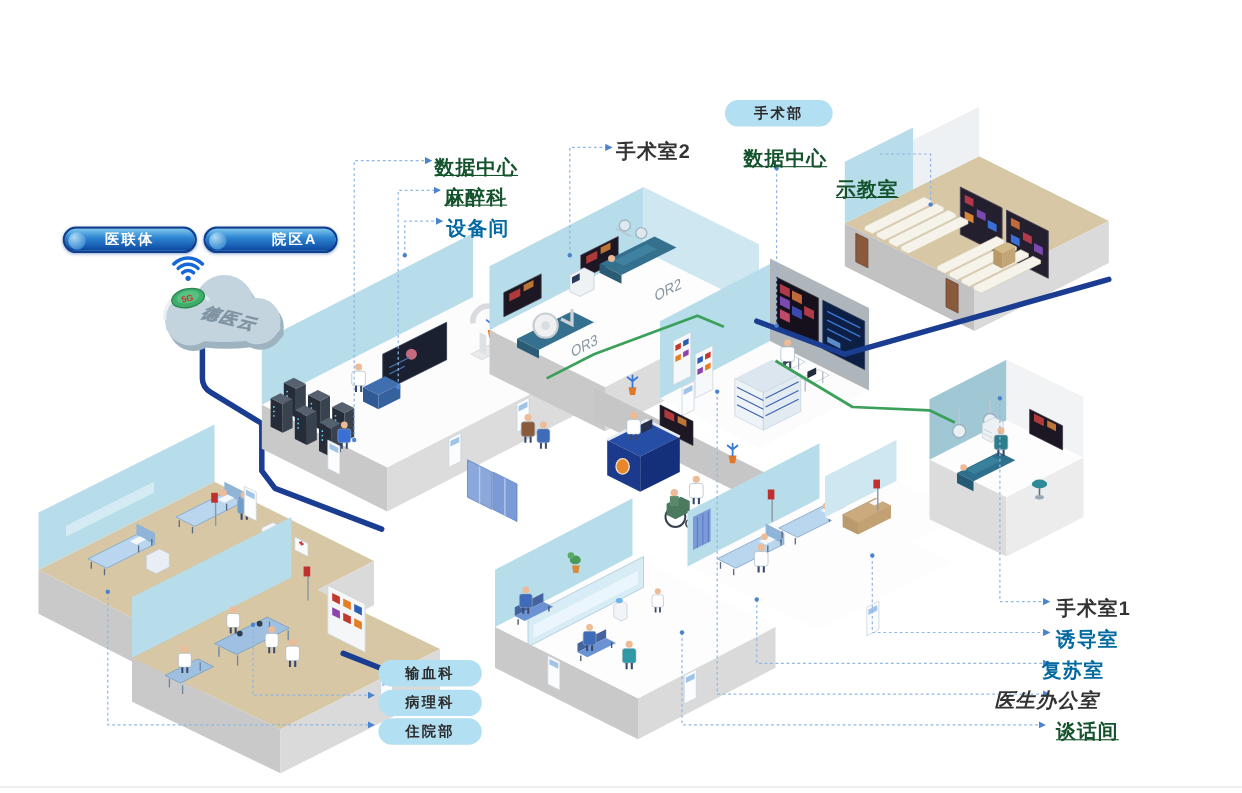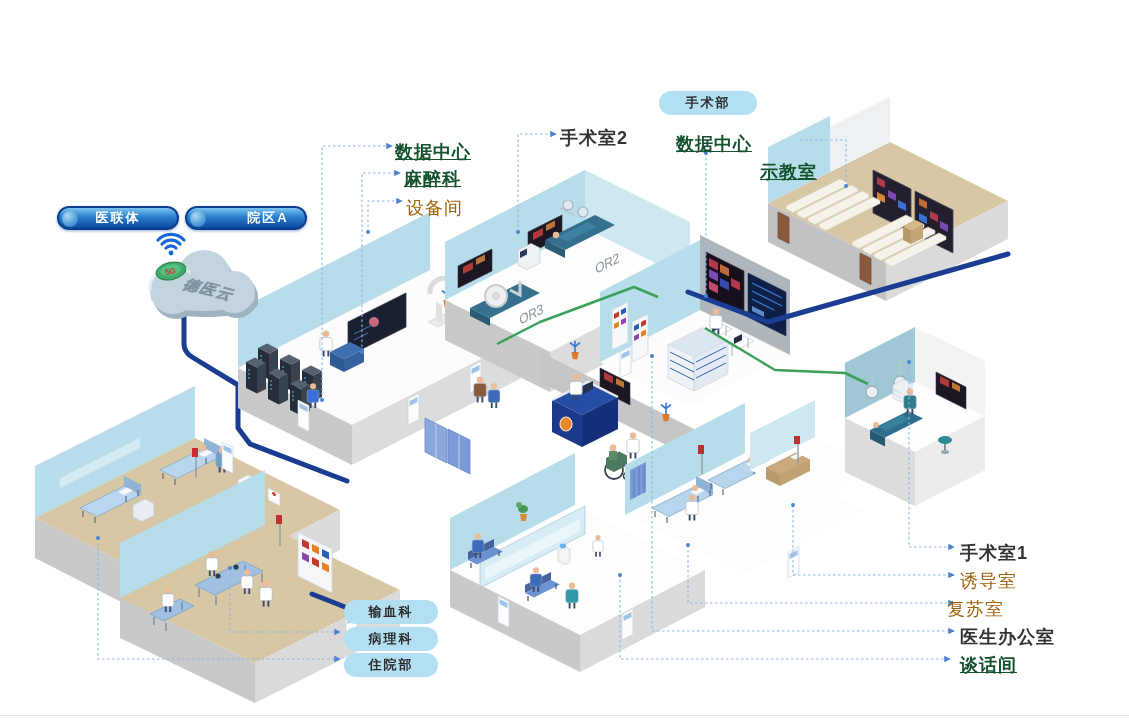--- a/index.html
+++ b/index.html
@@ -1,21 +1,21 @@
 <!DOCTYPE html>
 <html><head>
 <meta charset="utf-8">
 <style>
   html,body{margin:0;padding:0;background:#fff;}
   .stage{position:relative;width:1129px;height:721px;background:#ffffff;overflow:hidden;
          font-family:"Liberation Sans","DejaVu Sans",sans-serif;}
   svg.scene{position:absolute;left:0;top:0;}
   .lbl{position:absolute;font-size:18px;font-weight:bold;color:#333;white-space:nowrap;letter-spacing:1px;}
   .lbl.red{color:#14532d;text-decoration:underline;}
-  .lbl.gray{color:#a16207;font-weight:normal;}
+  .lbl.gray{color:#0369a1;font-weight:bold;}
   .pill{position:absolute;height:24px;border-radius:12px;display:flex;align-items:center;justify-content:center;
         font-size:13px;font-weight:bold;letter-spacing:2px;box-sizing:border-box;}
   .pill.light{background:#b3dff2;color:#2b2b2b;width:94px;}
   .pill.org{width:122px;color:#ffffff;background:linear-gradient(180deg,#7cc6ee 0%,#2f86d2 40%,#0b47a0 100%);
             border:2px solid #0d3f8f;box-shadow:0 1px 3px rgba(13,63,143,.45);margin-top:18px;}
   .pill.org .hl{position:absolute;left:3px;top:3px;width:16px;height:16px;border-radius:50%;
             background:radial-gradient(circle at 35% 30%,#b8e2f8,#3f8fd4 75%);opacity:.9;}
   .bottom-rule{position:absolute;left:0;right:0;top:715px;height:1px;background:#e3e3e3;}
 </style>
 </head>
@@ -515,21 +515,21 @@
 <div class="lbl red" style="left:395px;top:140px;">数据中心</div>
 <div class="lbl red" style="left:404px;top:167px;">麻醉科</div>
 <div class="lbl gray" style="left:406px;top:196px;">设备间</div>
 <div class="lbl" style="left:560px;top:126px;">手术室2</div>
 <div class="lbl red" style="left:676px;top:132px;">数据中心</div>
 <div class="lbl red" style="left:760px;top:132px;margin-top:28px;">示教室</div>
 
 <div class="lbl" style="left:960px;top:541px;">手术室1</div>
 <div class="lbl gray" style="left:960px;top:569px;">诱导室</div>
 <div class="lbl gray" style="left:947px;top:597px;">复苏室</div>
-<div class="lbl" style="left:960px;top:625px;">医生办公室</div>
+<div class="lbl" style="left:904px;top:625px;font-style:italic;">医生办公室</div>
 <div class="lbl red" style="left:960px;top:653px;">谈话间</div>
 
 <div class="pill light" style="left:344px;top:600px;">输血科</div>
 <div class="pill light" style="left:344px;top:627px;">病理科</div>
 <div class="pill light" style="left:344px;top:653px;">住院部</div>
 
 <div class="bottom-rule"></div>
 </div>
 
 </body></html>

